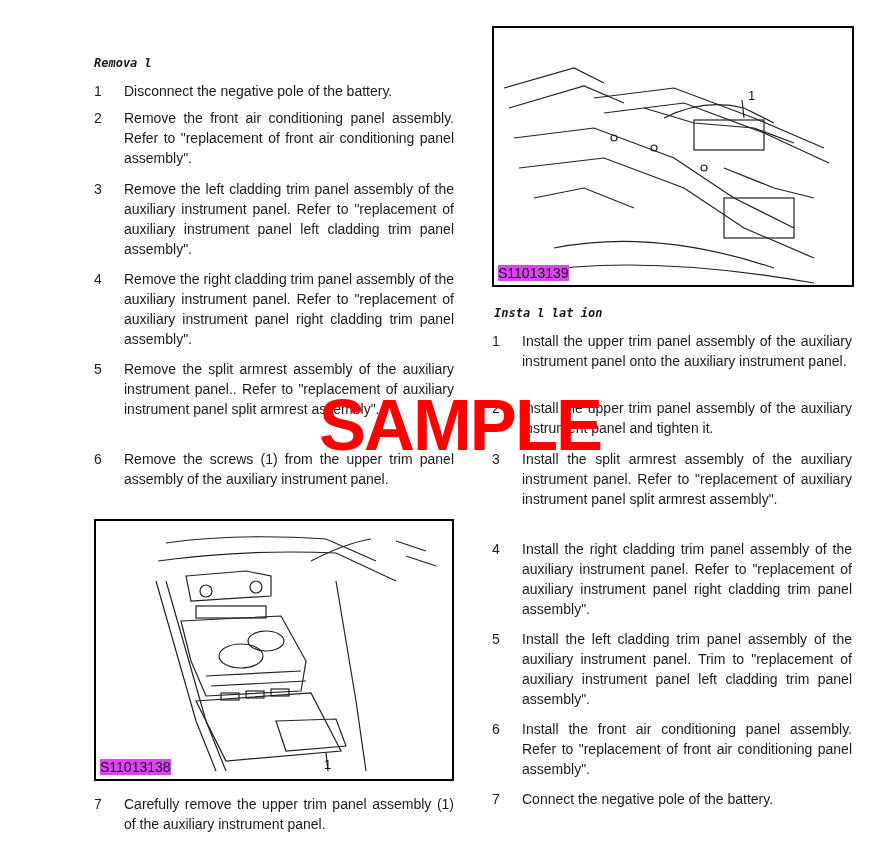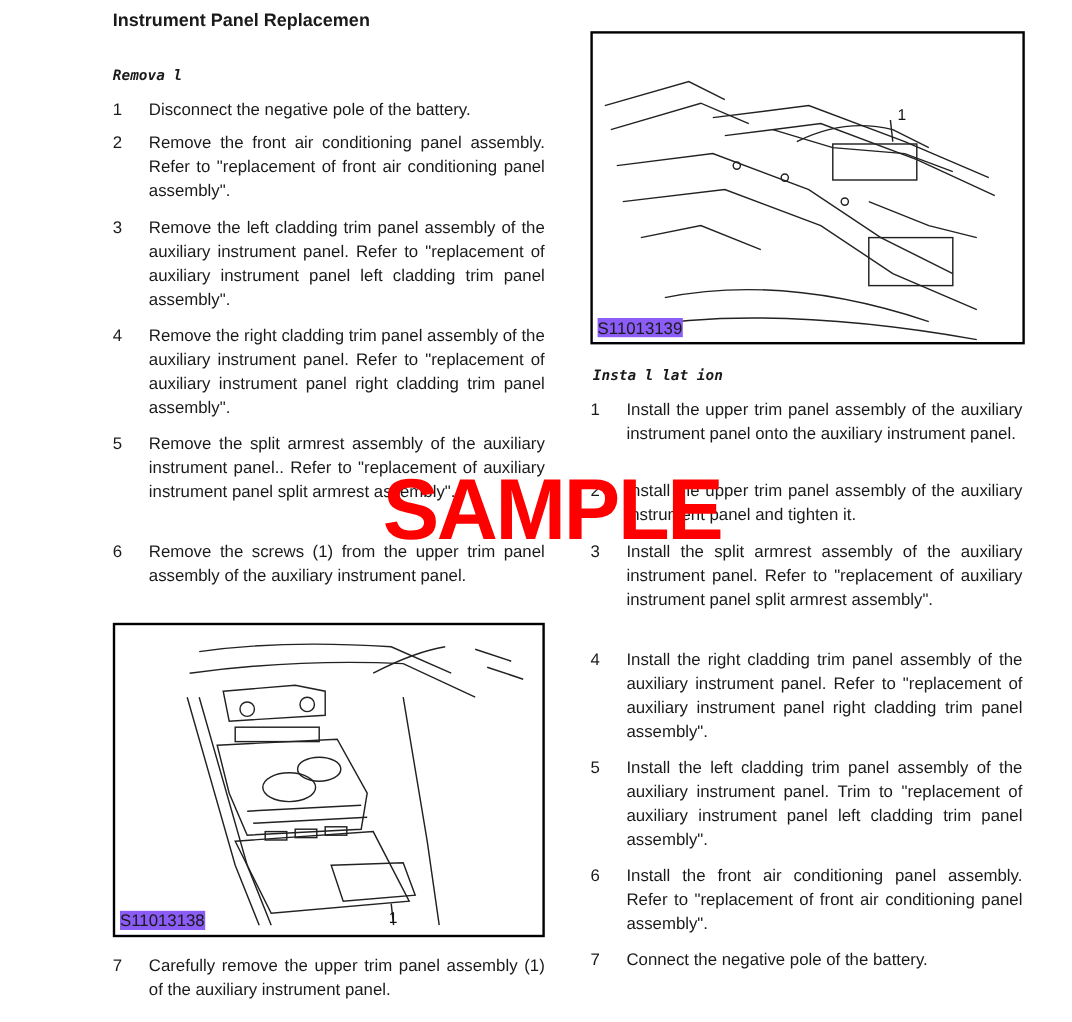--- a/index.html
+++ b/index.html
@@ -8,32 +8,31 @@
     font-family: "Liberation Sans", sans-serif; color: #1a1a1a;
   }
   .col { position: absolute; }
   .col-left { left: 94px; top: 8px; width: 360px; }
   .title { font-weight: bold; font-size: 15px; line-height: 19px; margin: 0; }
   .section-head { font-family: "DejaVu Sans Mono", monospace; font-style: italic; font-weight: bold; font-size: 12px; margin: 0; text-align: center; }
   .step { position: absolute; font-size: 14px; line-height: 20px; }
   .step .num { position: absolute; left: 0; top: 0; width: 20px; }
   .step .txt { position: absolute; left: 30px; top: 0; text-align: justify; }
   .figure { position: absolute; border: 2px solid #000; background: #fff; overflow: hidden; }
-  .fig-label { position: absolute; left: 4px; bottom: 4px; font-size: 14px; background: #8b5cf6; }
+  .fig-label { position: absolute; left: 4px; bottom: 4px; font-size: 14px; background: #d946ef; }
   .watermark {
     position: absolute; left: 316px; top: 389px; font-family: "Liberation Sans", sans-serif;
     font-weight: bold; font-size: 72px; color: #ff0000; letter-spacing: -2px; line-height: 72px;
     transform: scaleX(0.98);
   }
 </style>
 </head>
 <body>
 
 <div class="col col-left">
-  <p class="title">Instrument Panel Replacemen</p>
 </div>
 <p class="section-head" style="position:absolute;left:94px;top:56px;">Remova l</p>
 
 <div class="step" style="left:94px;top:81px;width:360px;height:20px;">
   <span class="num">1</span>
   <span class="txt" style="width:330px;">Disconnect the negative pole of the battery.</span>
 </div>
 <div class="step" style="left:94px;top:108px;width:360px;height:60px;">
   <span class="num">2</span>
   <span class="txt" style="width:330px;">Remove the front air conditioning panel assembly. Refer to "replacement of front air conditioning panel assembly".</span>

